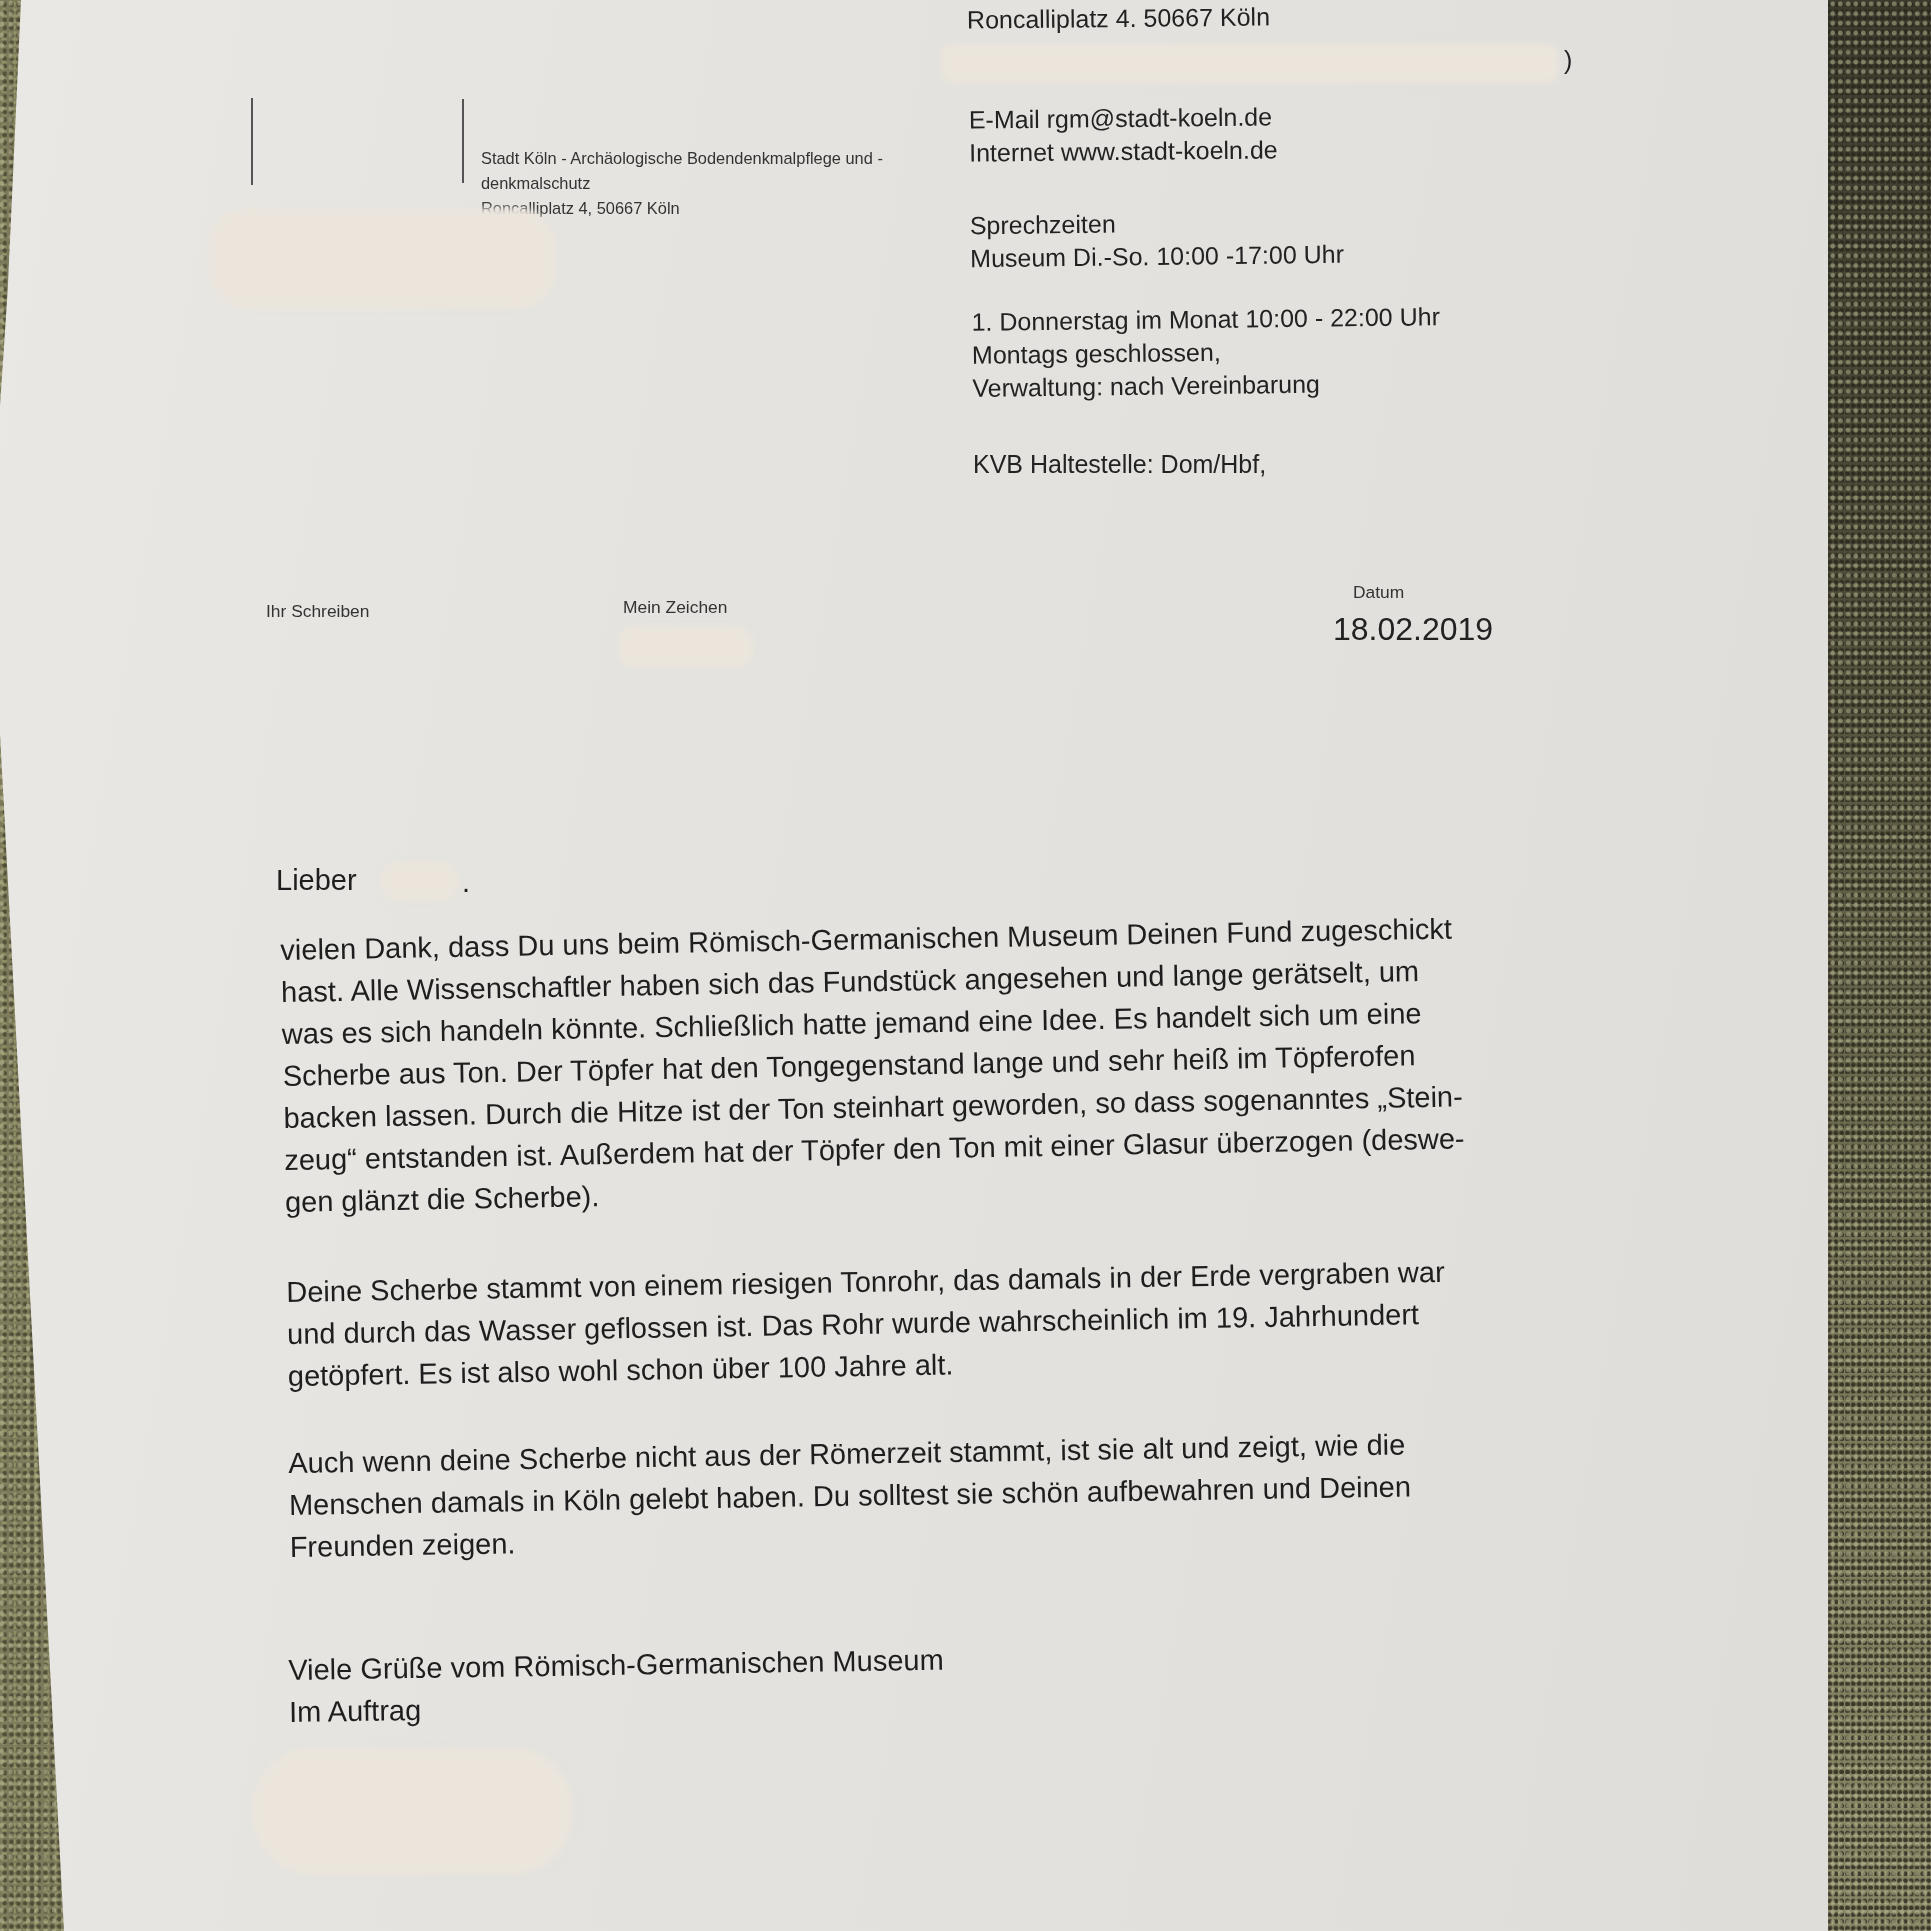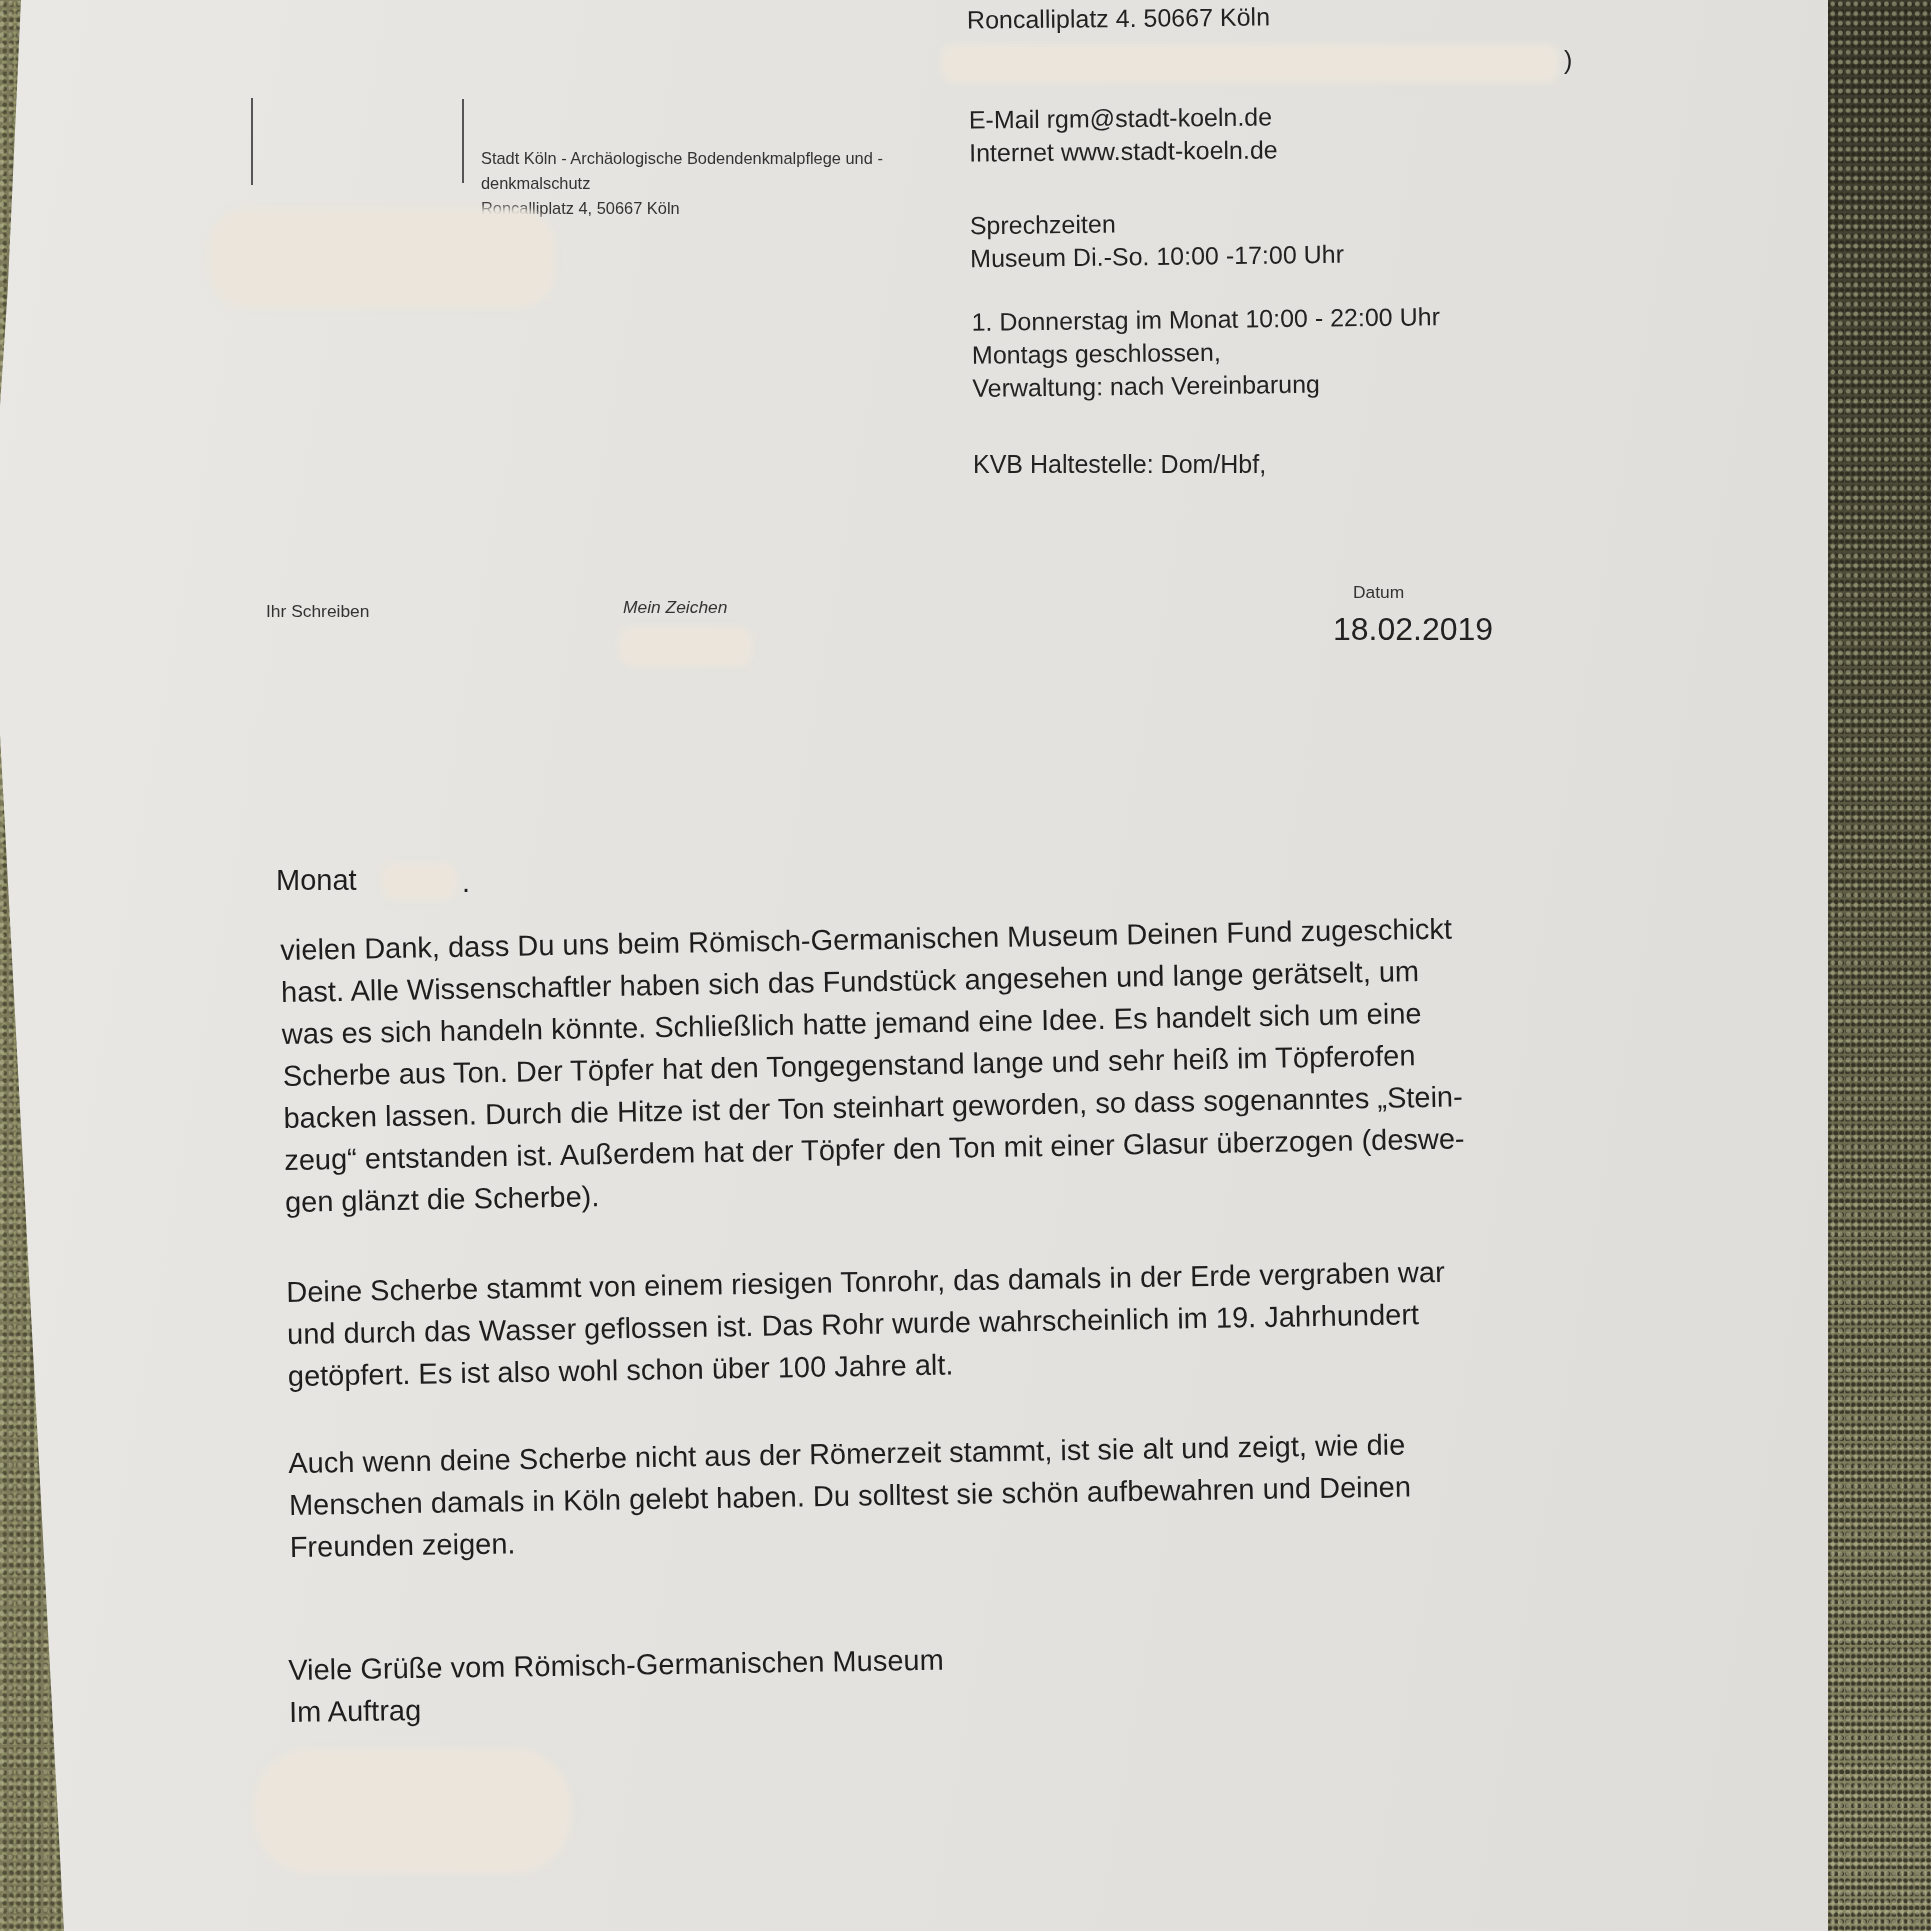--- a/index.html
+++ b/index.html
@@ -97,27 +97,27 @@
 
   <div class="t right-block" style="left:972px; top:303px; transform:rotate(-0.7deg);">
     <div>1. Donnerstag im Monat 10:00 - 22:00 Uhr</div>
     <div>Montags geschlossen,</div>
     <div>Verwaltung: nach Vereinbarung</div>
   </div>
 
   <div class="t right-block" style="left:973px; top:448px;">KVB Haltestelle: Dom/Hbf,</div>
 
   <div class="t label-small" style="left:266px; top:601px;">Ihr Schreiben</div>
-  <div class="t label-small" style="left:623px; top:597px;font-style:italic;">Mein Zeichen</div>
+  <div class="t label-small" style="left:623px; top:597px;">Mein Zeichen</div>
   <div class="redaction" style="left:618px; top:626px; width:135px; height:41px; border-radius:15.4px;"></div>
   <div class="t label-small" style="left:1353px; top:582px;">Datum</div>
   <div class="t" style="left:1333px; top:611px; font-size:32px; color:#222;">18.02.2019</div>
 
   <div class="t" style="left:276px; top:864px; font-size:29px; color:#1e1e1e;">
-    <span>Monat</span>
+    <span>Lieber</span>
   </div>
   <div class="redaction" style="left:381px; top:862px; width:77px; height:39px; border-radius:15.4px;"></div>
   <div class="t" style="left:462px; top:866px; font-size:29px; color:#1e1e1e;">.</div>
 
   <div class="body-text" style="left:280px; top:929px; transform:rotate(-1.05deg); transform-origin:left top;">
     <div>vielen Dank, dass Du uns beim Römisch-Germanischen Museum Deinen Fund zugeschickt</div>
     <div>hast. Alle Wissenschaftler haben sich das Fundstück angesehen und lange gerätselt, um</div>
     <div>was es sich handeln könnte. Schließlich hatte jemand eine Idee. Es handelt sich um eine</div>
     <div>Scherbe aus Ton. Der Töpfer hat den Tongegenstand lange und sehr heiß im Töpferofen</div>
     <div>backen lassen. Durch die Hitze ist der Ton steinhart geworden, so dass sogenanntes „Stein-</div>

